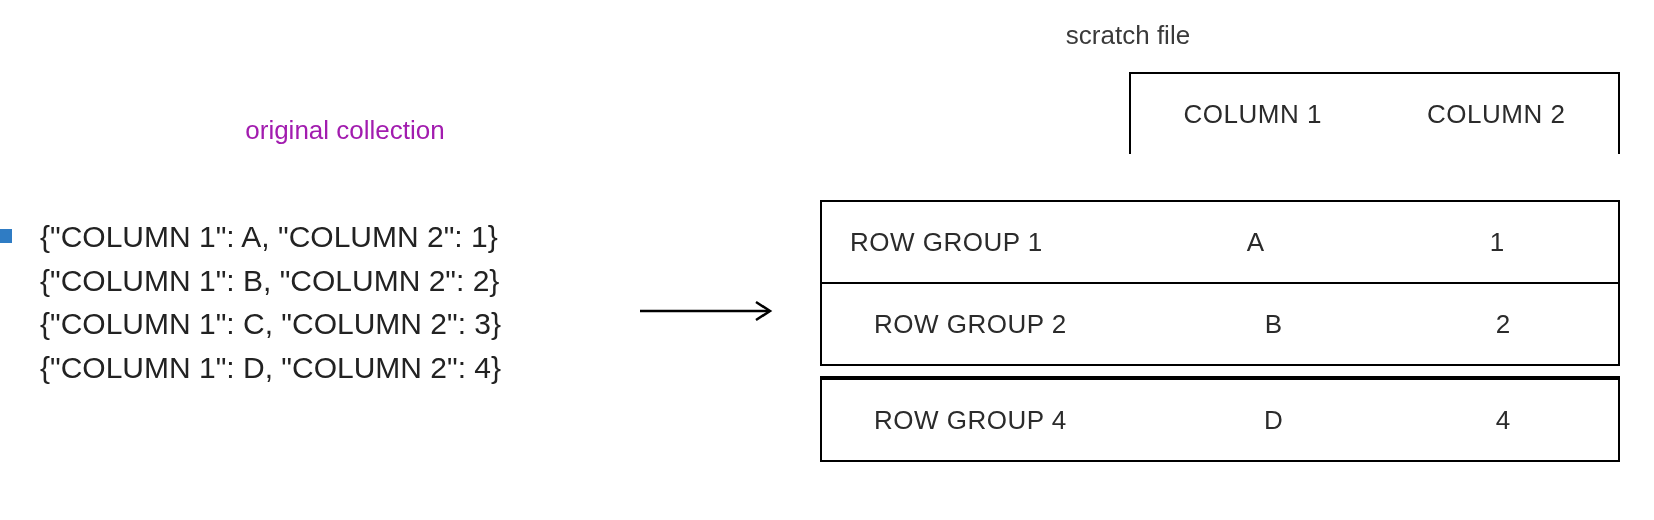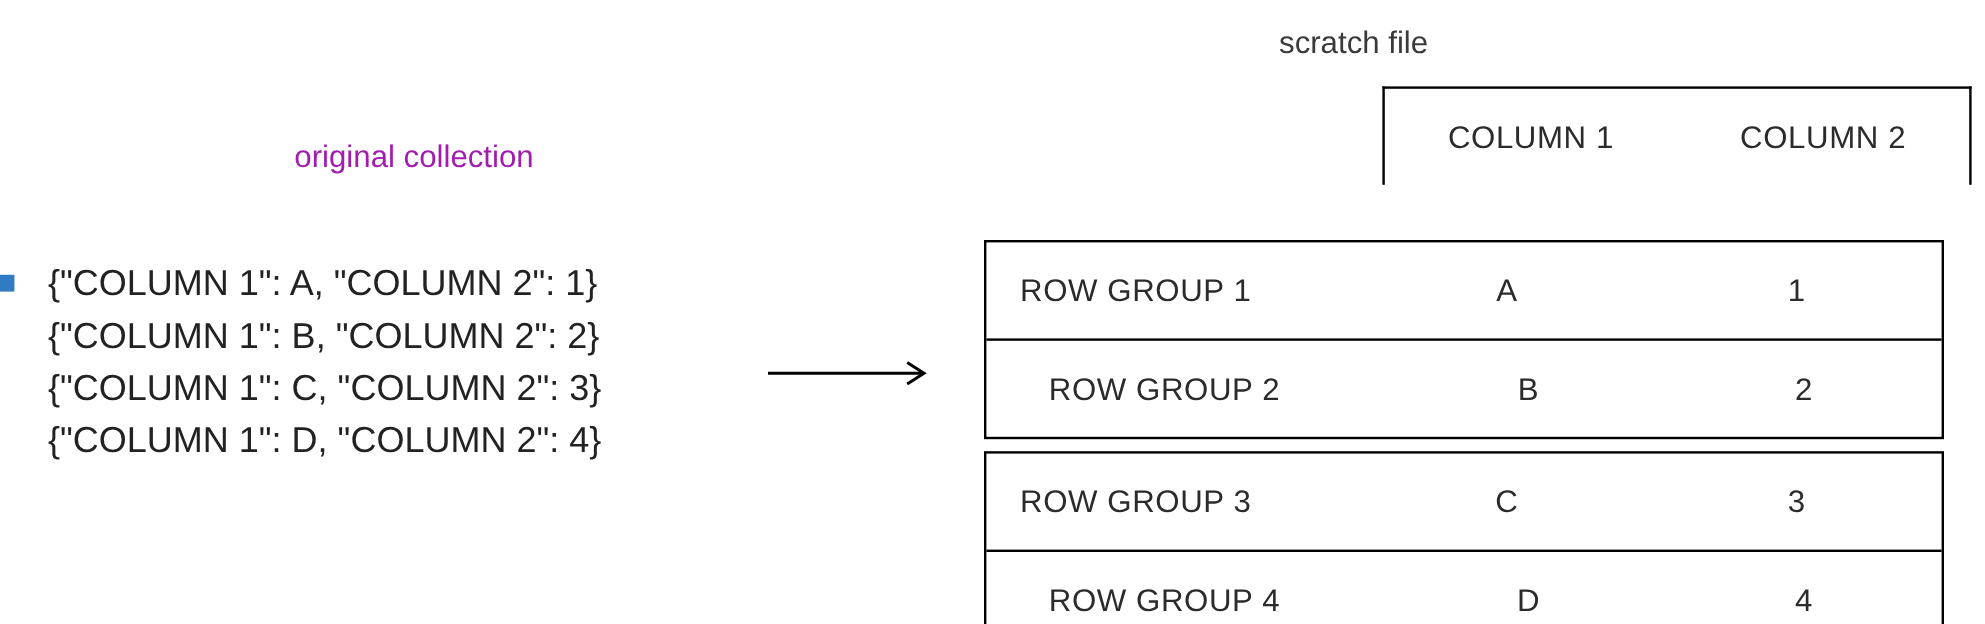--- a/index.html
+++ b/index.html
@@ -62,21 +62,21 @@
   }
 
   .scratch {
     position: absolute;
     left: 820px;
     top: 72px;
     width: 800px;
   }
   .col-header {
     position: absolute;
-    left: 332px;
+    left: 309px;
     top: 0;
     width: 487px;
     height: 80px;
     border: 2px solid #000;
     border-bottom: none;
     display: flex;
     align-items: center;
   }
   .col-header .c1, .col-header .c2 {
     flex: 1;
@@ -150,25 +150,20 @@
           <div class="v1">A</div>
           <div class="v2">1</div>
         </div>
         <div class="row sep">
           <div class="label">ROW GROUP 2</div>
           <div class="v1">B</div>
           <div class="v2">2</div>
         </div>
       </div>
       <div class="group">
-        <div class="row">
-          <div class="label">ROW GROUP 3</div>
-          <div class="v1">C</div>
-          <div class="v2">3</div>
-        </div>
         <div class="row sep">
           <div class="label">ROW GROUP 4</div>
           <div class="v1">D</div>
           <div class="v2">4</div>
         </div>
       </div>
     </div>
   </div>
 
 </div>

